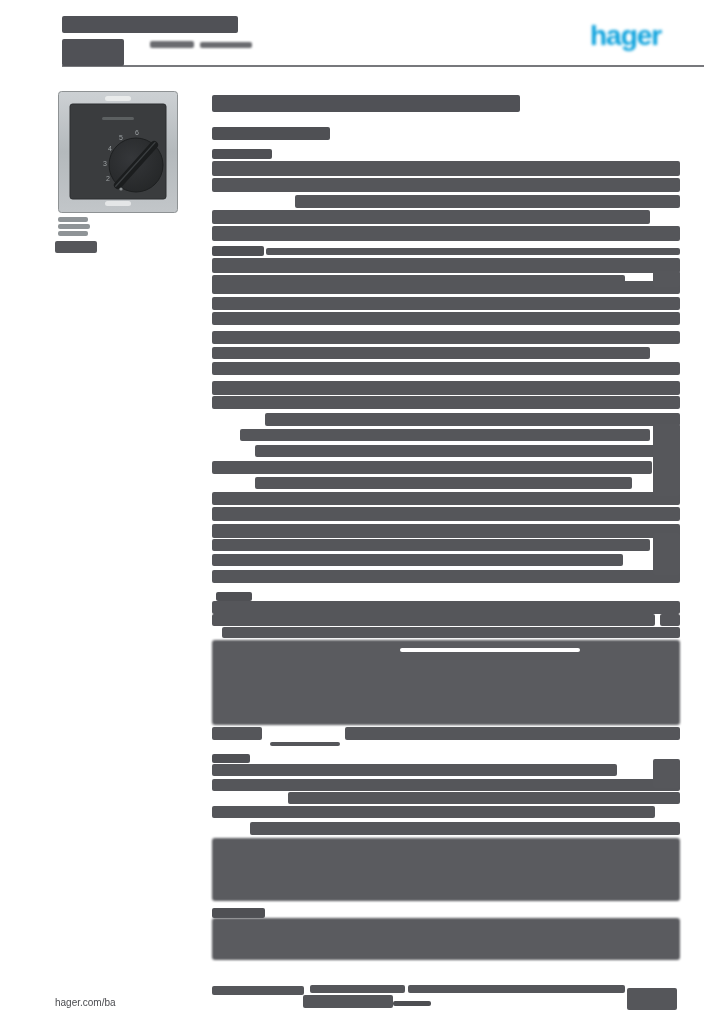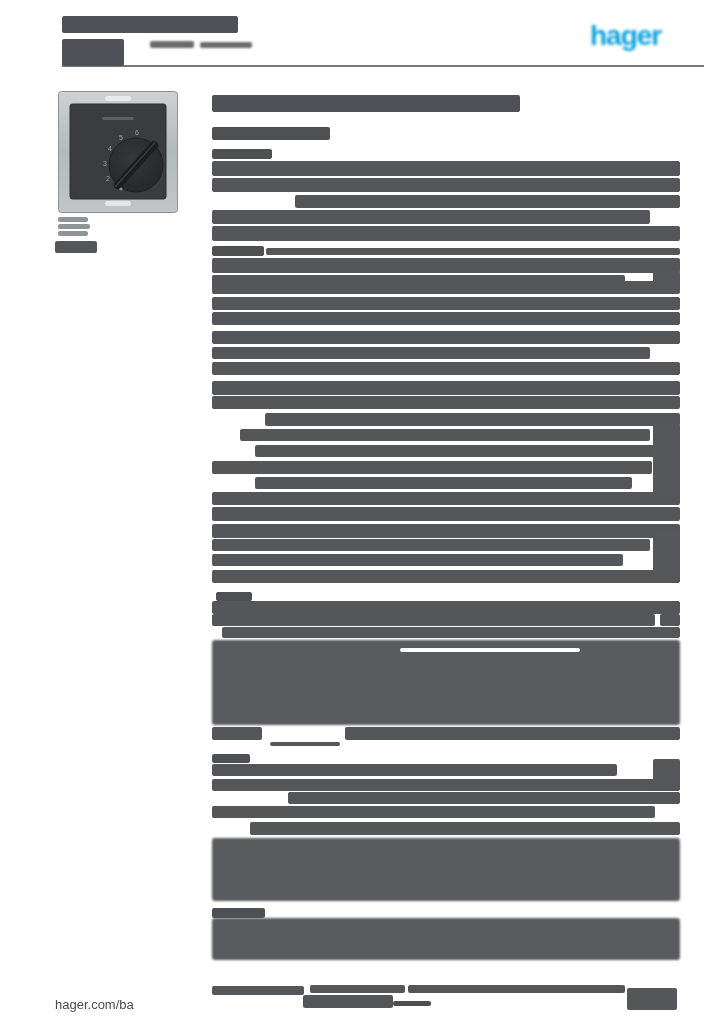--- a/index.html
+++ b/index.html
@@ -11,21 +11,21 @@
   .bar.dense{filter:blur(0.9px);border-radius:3px;}
   .bar.light{filter:blur(0.8px);}
   #header-rule{position:absolute;left:62px;top:65px;width:642px;height:2px;background:#77787c;}
   #logo{
     position:absolute;left:590px;top:21px;width:84px;height:32px;
     font-size:28px;font-weight:bold;letter-spacing:-1px;color:#0aa1dc;
     filter:blur(1.6px);line-height:30px;
   }
   #product-photo{position:absolute;left:58px;top:88px;width:120px;height:127px;}
   #footer-link{
-    position:absolute;left:52px;top:996px;font-size:13px;color:#4a4b4f;
+    position:absolute;left:52px;top:996px;font-size:10px;color:#4a4b4f;
     background:#ffffff;padding:1px 3px;text-decoration:none;filter:blur(0.3px);
   }
   svg text{font-family:"Liberation Sans", sans-serif;}
 </style>
 </head>
 <body>
 
 <div id="page">
 
   <div id="logo" style="color: rgb(10, 161, 220);">hager</div>

